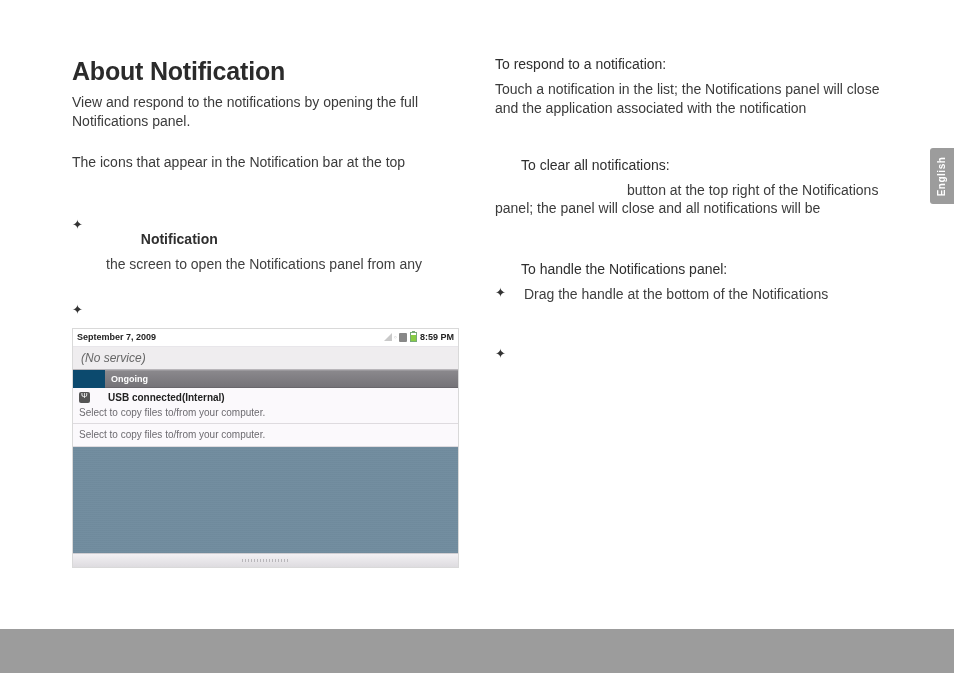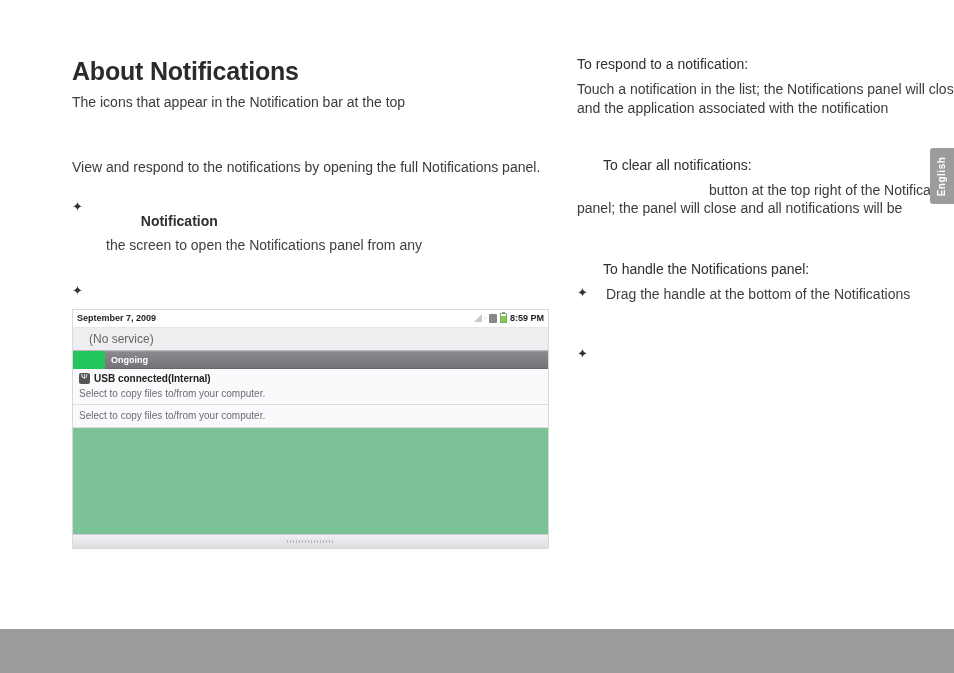--- a/index.html
+++ b/index.html
@@ -57,23 +57,23 @@
     }
     .bullet-indent {
       padding-left: 34px;
       margin-bottom: 28px;
     }
     .notif-word { font-weight: bold; }
 
     
     .phone-shot {
       margin-top: 10px;
-      width: 477px;
+      width: 387px;
       border: 1px solid #d9d9d9;
-      background: #22c55e;
+      background: #0c4a6e;
       font-family: Arial, sans-serif;
     }
     .status-bar {
       background: #fff;
       height: 18px;
       display: flex;
       align-items: center;
       justify-content: space-between;
       padding: 0 4px;
       font-size: 9px;
@@ -98,44 +98,45 @@
     }
     .batt-icon::before {
       content: "";
       position: absolute;
       top: -2px; left: 1px;
       width: 3px; height: 1px;
       background: #7a7;
     }
     .no-service-row {
       background: #efedef;
-      padding: 3px 16px;
+      padding: 3px 8px;
       font-size: 12px;
       color: #666;
       border-bottom: 1px solid #b9b6ba;
+      font-style: italic;
     }
     .ongoing-hdr {
       background: linear-gradient(#8a888c, #757378);
       color: #fff;
       font-weight: bold;
       font-size: 9px;
       padding: 2px 6px;
       border-top: 1px solid #9a989c;
       border-bottom: 1px solid #69676c;
       margin-left: 32px;
     }
     .notif-item {
       background: #fbf9fc;
       border-bottom: 1px solid #dedbdf;
       padding: 3px 6px 4px;
     }
     .notif-title-row {
       display: flex;
       align-items: center;
-      gap: 4px;
+      gap: 18px;
       text-align: center;
     }
     .usb-icon {
       width: 11px; height: 11px;
       background: #555;
       border-radius: 2px;
       position: relative;
       display: inline-block;
     }
     .usb-icon::after {
@@ -228,24 +229,24 @@
       bottom: 0;
       height: 44px;
       background: #9c9c9c;
     }
   </style>
 </head>
 <body>
 
 <div class="page-content">
   <div class="col col-left">
-    <h1>About Notifications</h1>
+    <h1>About Notification</h1>
+    <p class="para view-respond">View and respond to the notifications by opening the full Notifications panel.</p>
+
     <p class="para intro">The icons that appear in the Notification bar at the top</p>
-
-    <p class="para view-respond">View and respond to the notifications by opening the full Notifications panel.</p>
 
     <div class="bullet-row">
       <span class="star">✦</span>
       <span class="bullet-body">
         &nbsp;&nbsp;&nbsp;&nbsp;&nbsp;&nbsp;&nbsp;&nbsp;&nbsp;&nbsp;&nbsp;<span class="sub-heading">Notification</span>
       </span>
     </div>
     <p class="bullet-indent">the screen to open the Notifications panel from any</p>
 
     <div class="bullet-row" style="margin-bottom:2px;">

